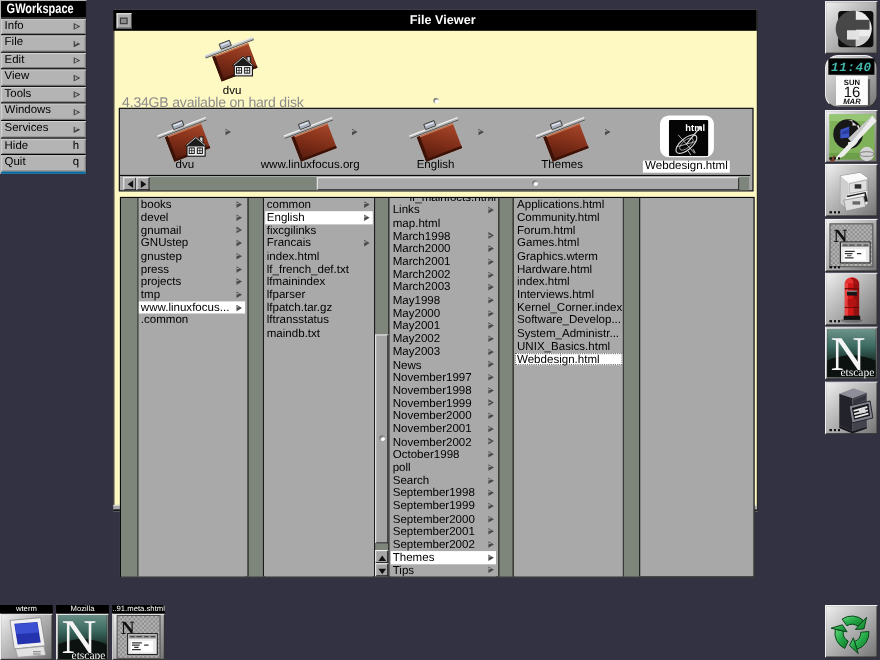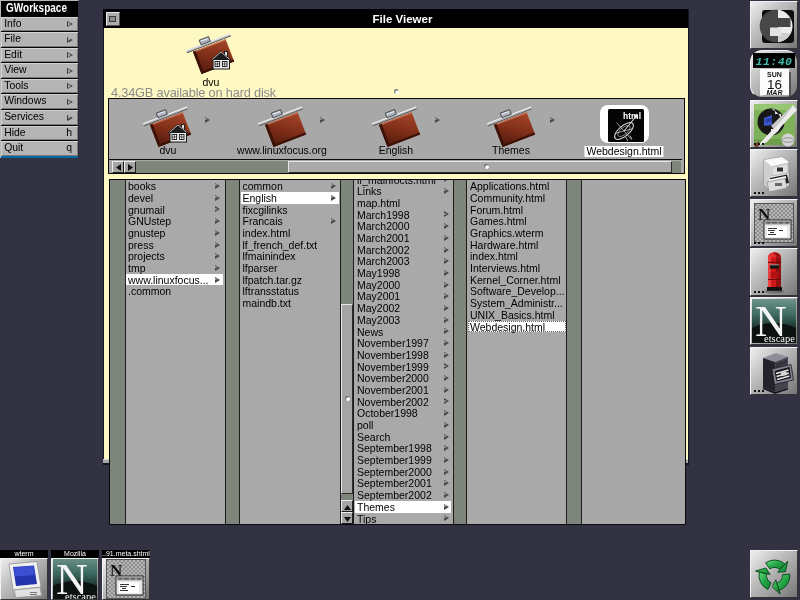--- a/index.html
+++ b/index.html
@@ -212,21 +212,21 @@
     <div class="row">lf_french_def.txt</div>
     <div class="row">lfmainindex</div>
     <div class="row">lfparser</div>
     <div class="row">lfpatch.tar.gz</div>
     <div class="row">lftransstatus</div>
     <div class="row">maindb.txt</div>
    </div>
 
    <div class="col" style="left:245px;top:0;width:96px;height:344px;">
     <div style="height:-0.8px"></div>
-    <div class="row" style="margin-top:-5.9px;">lf_mainfocts.html<span class="ar"></span></div>
+    <div class="row" style="margin-top:-5.9px;text-align:right;">lf_mainfocts.html<span class="ar"></span></div>
     <div class="row">Links<span class="ar"></span></div>
     <div class="row">map.html</div>
     <div class="row">March1998<span class="ar"></span></div>
     <div class="row">March2000<span class="ar"></span></div>
     <div class="row">March2001<span class="ar"></span></div>
     <div class="row">March2002<span class="ar"></span></div>
     <div class="row">March2003<span class="ar"></span></div>
     <div class="row">May1998<span class="ar"></span></div>
     <div class="row">May2000<span class="ar"></span></div>
     <div class="row">May2001<span class="ar"></span></div>
@@ -254,21 +254,21 @@
    <div class="col" style="left:358px;top:0;width:97.5px;height:344px;">
     <div style="height:0.8px"></div>
     <div class="row">Applications.html</div>
     <div class="row">Community.html</div>
     <div class="row">Forum.html</div>
     <div class="row">Games.html</div>
     <div class="row">Graphics.wterm</div>
     <div class="row">Hardware.html</div>
     <div class="row">index.html</div>
     <div class="row">Interviews.html</div>
-    <div class="row">Kernel_Corner.html</div>
+    <div class="row">Kernel_Corner.index</div>
     <div class="row">Software_Develop...</div>
     <div class="row">System_Administr...</div>
     <div class="row">UNIX_Basics.html</div>
     <div class="row sel" style="outline:1px dotted #666;outline-offset:-1px;">Webdesign.html</div>
    </div>
  </div>
 </div>
 
 <div class="tile" style="left:750px;top:1px;">
  <svg width="46" height="46">

